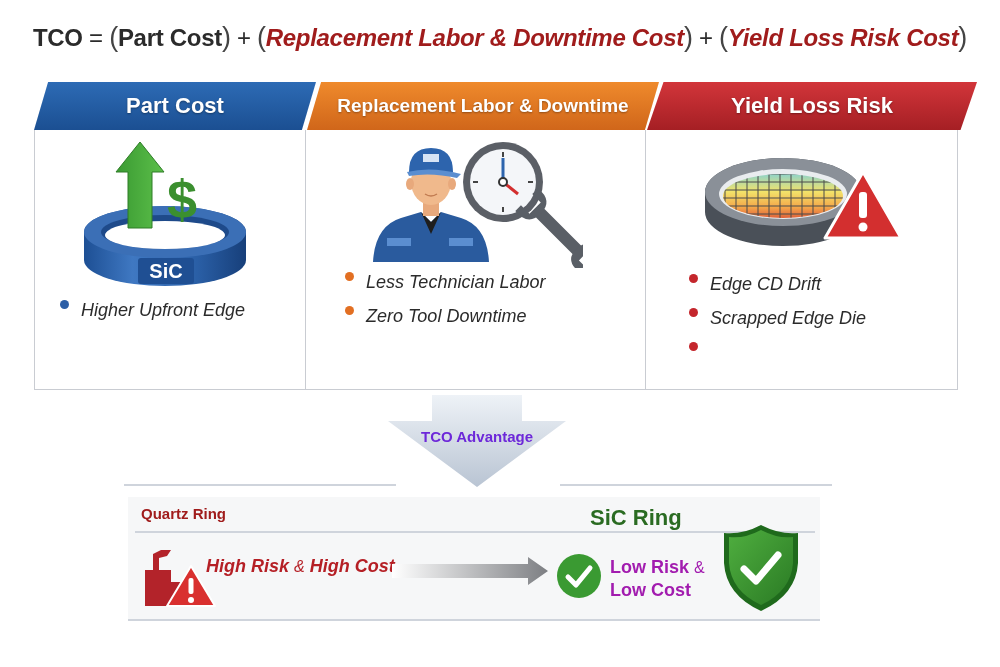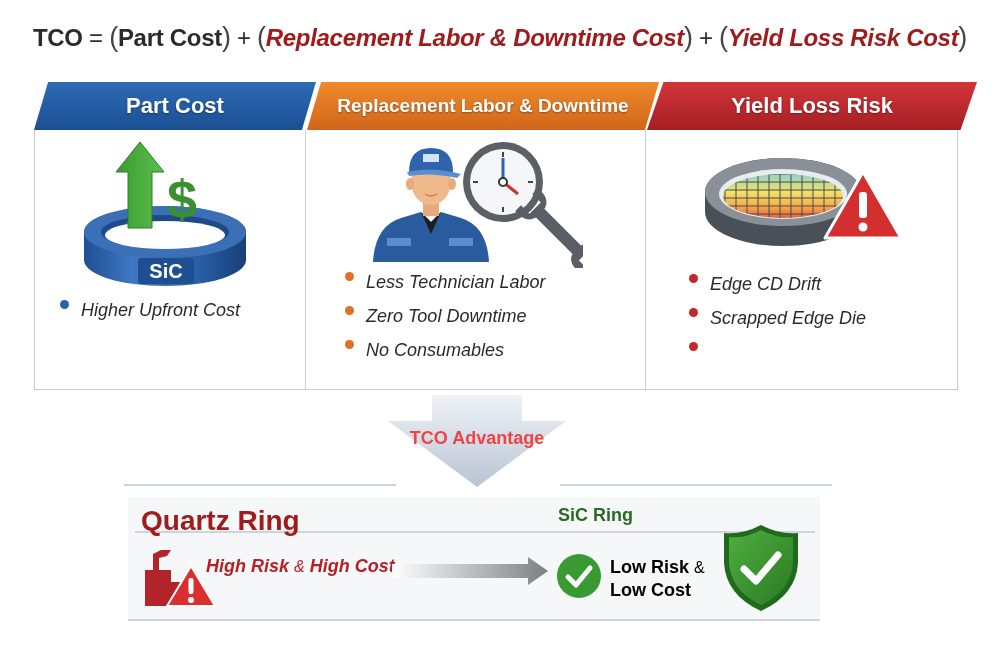--- a/index.html
+++ b/index.html
@@ -40,33 +40,33 @@
   .dot { width: 9px; height: 9px; border-radius: 50%; margin-right: 12px; flex: none; }
   .dot-blue { background: #2d5fa6; }
   .dot-orange { background: #e26f22; }
   .dot-red { background: #c4262c; }
 
   .icon-box { position: absolute; }
 
   
   .adv-arrow { position: absolute; left: 388px; top: 395px; width: 178px; height: 92px; }
   .adv-label { position: absolute; left: 388px; top: 428px; width: 178px; text-align: center;
-    font-size: 18px; font-weight: bold; color: #ef4444; }
+    font-size: 15px; font-weight: bold; color: #6d28d9; }
 
   
   .hr { position: absolute; height: 2px; background: #cfd4dc; }
   .bottom-panel { position: absolute; left: 128px; top: 497px; width: 692px; height: 124px;
     background: #f6f7f8; }
-  .quartz-title { position: absolute; left: 141px; top: 505px; font-size: 28px; font-weight: bold; color: #a01c1c; }
-  .sic-title { position: absolute; left: 558px; top: 505px; font-size: 18px; font-weight: bold; color: #2a6b22; }
+  .quartz-title { position: absolute; left: 141px; top: 505px; font-size: 15px; font-weight: bold; color: #a01c1c; }
+  .sic-title { position: absolute; left: 590px; top: 505px; font-size: 22px; font-weight: bold; color: #2a6b22; }
   .quartz-status { position: absolute; left: 206px; top: 556px; font-size: 18px; font-weight: bold;
     font-style: italic; color: #b51f25; text-align: center; }
   .quartz-status .amp { font-weight: normal; font-size: 16px; }
   .sic-status { position: absolute; left: 610px; top: 556px; font-size: 18px; font-weight: bold;
-    color: #000000; line-height: 23px; }
+    color: #a21caf; line-height: 23px; }
   .sic-status .amp { font-weight: normal; font-size: 16px; }
 </style>
 </head>
 <body>
 
 <div class="equation">
   <span class="bold">TCO</span>
   <span>=</span>
   <span class="paren">(</span><span class="bold">Part Cost</span><span class="paren">)</span>
   <span>+</span>
@@ -101,21 +101,21 @@
       <polygon points="60,2 84,32 72,32 72,88 48,88 48,32 36,32" fill="url(#arrowG)" stroke="#2e7d27" stroke-width="1"></polygon>
       <text x="102" y="78" font-family="Liberation Sans, sans-serif" font-size="54" font-weight="bold" fill="#3b8f2f" text-anchor="middle">$</text>
 
       <rect x="58" y="118" width="56" height="26" fill="#1f4f93" rx="3"></rect>
       <text x="86" y="138" font-family="Liberation Sans, sans-serif" font-size="20" font-weight="bold" fill="#ffffff" text-anchor="middle">SiC</text>
     </svg>
   </div>
   <ul class="bullets" style="left:26px; top:218px;">
     <li>
         <span class="dot dot-blue"></span>
-        <span>Higher Upfront Cost</span>
+        <span>Higher Upfront Edge</span>
       </li>
   </ul>
 </div>
 
 <div class="col col2">
   <div class="col-body"></div>
   <div class="col-header hdr-orange">Replacement Labor &amp; Downtime</div>
   <div class="icon-box" style="left:68px; top:56px;">
     <svg width="210" height="130" viewBox="0 0 210 130">
 
@@ -154,24 +154,20 @@
     </svg>
   </div>
   <ul class="bullets" style="left:40px; top:190px;">
     <li>
         <span class="dot dot-orange"></span>
         <span>Less Technician Labor</span>
       </li>
     <li>
         <span class="dot dot-orange"></span>
         <span>Zero Tool Downtime</span>
-      </li>
-    <li>
-        <span class="dot dot-orange"></span>
-        <span>No Consumables</span>
       </li>
   </ul>
 </div>
 
 <div class="col col3">
   <div class="col-body"></div>
   <div class="col-header hdr-red">Yield Loss Risk</div>
   <div class="icon-box" style="left:58px; top:68px;">
     <svg width="215" height="100" viewBox="0 0 215 100">
       <defs>

